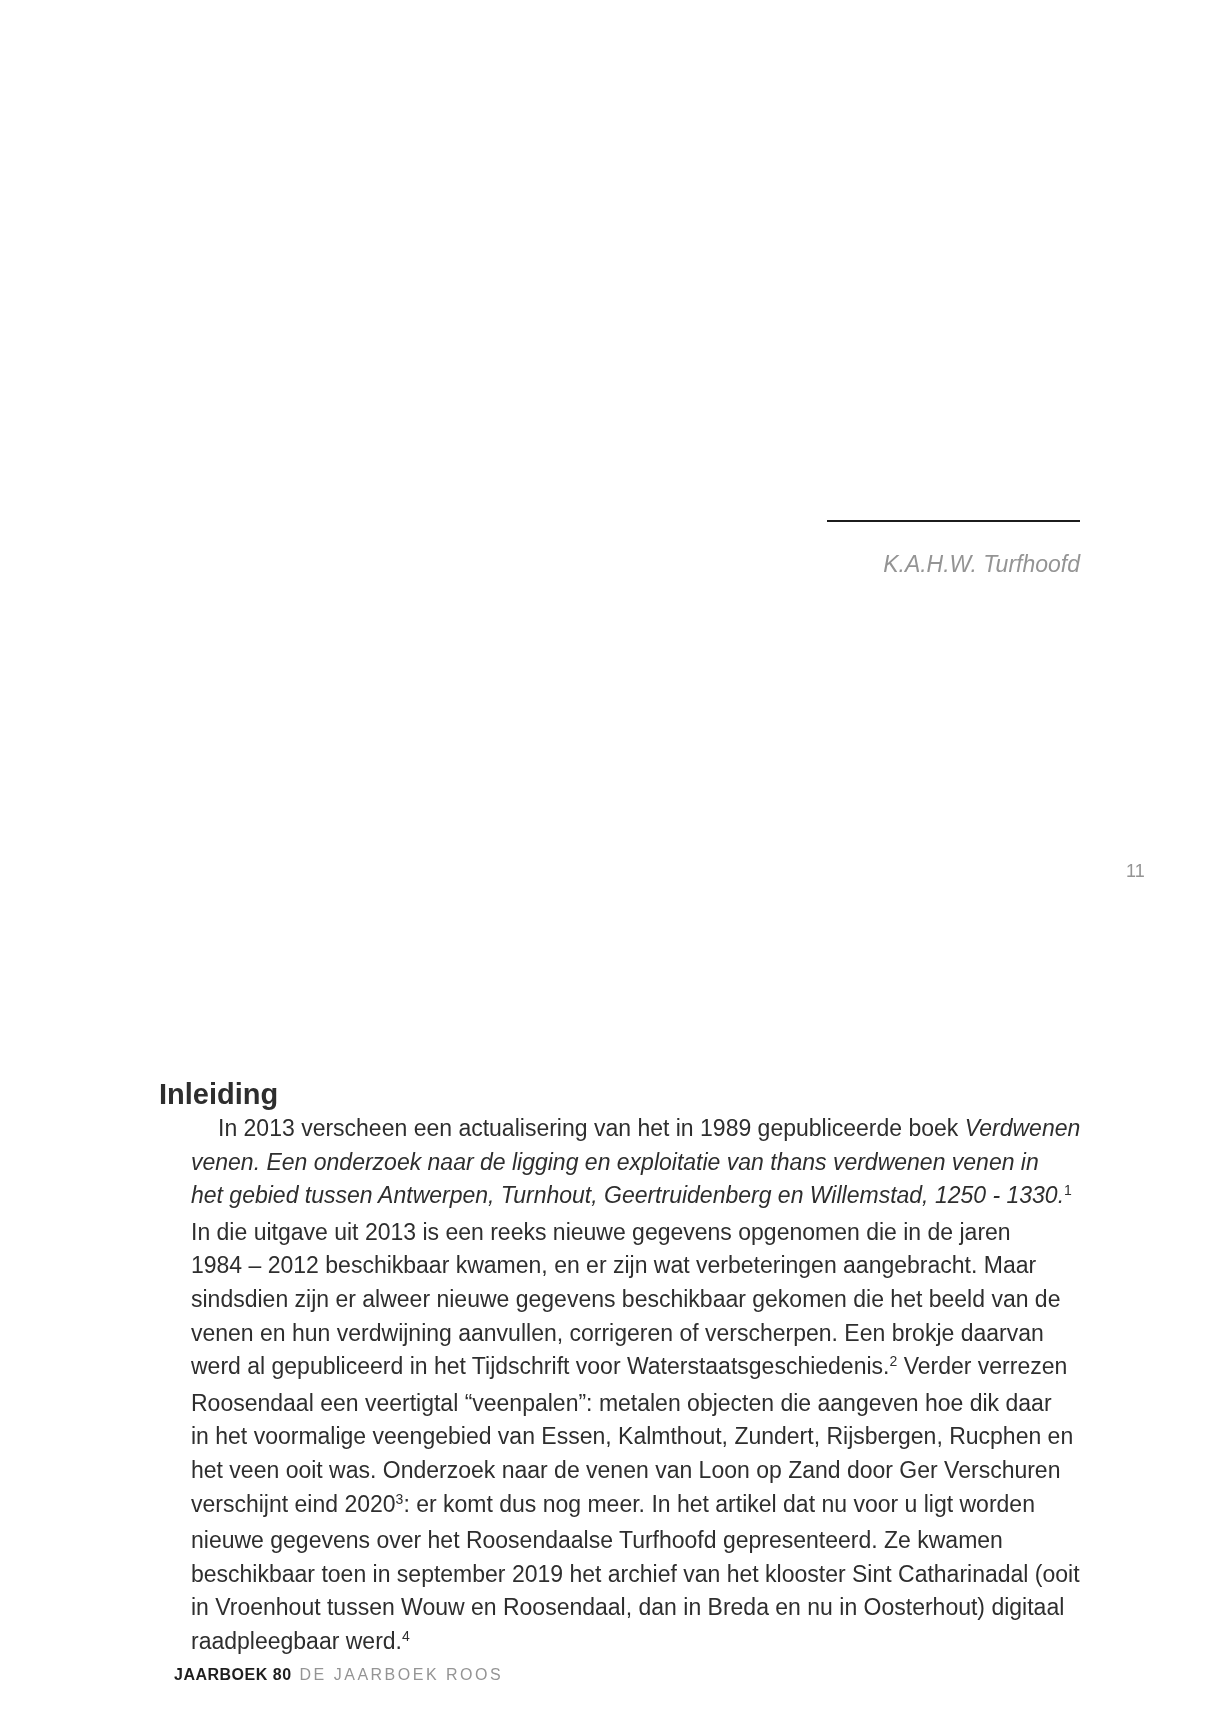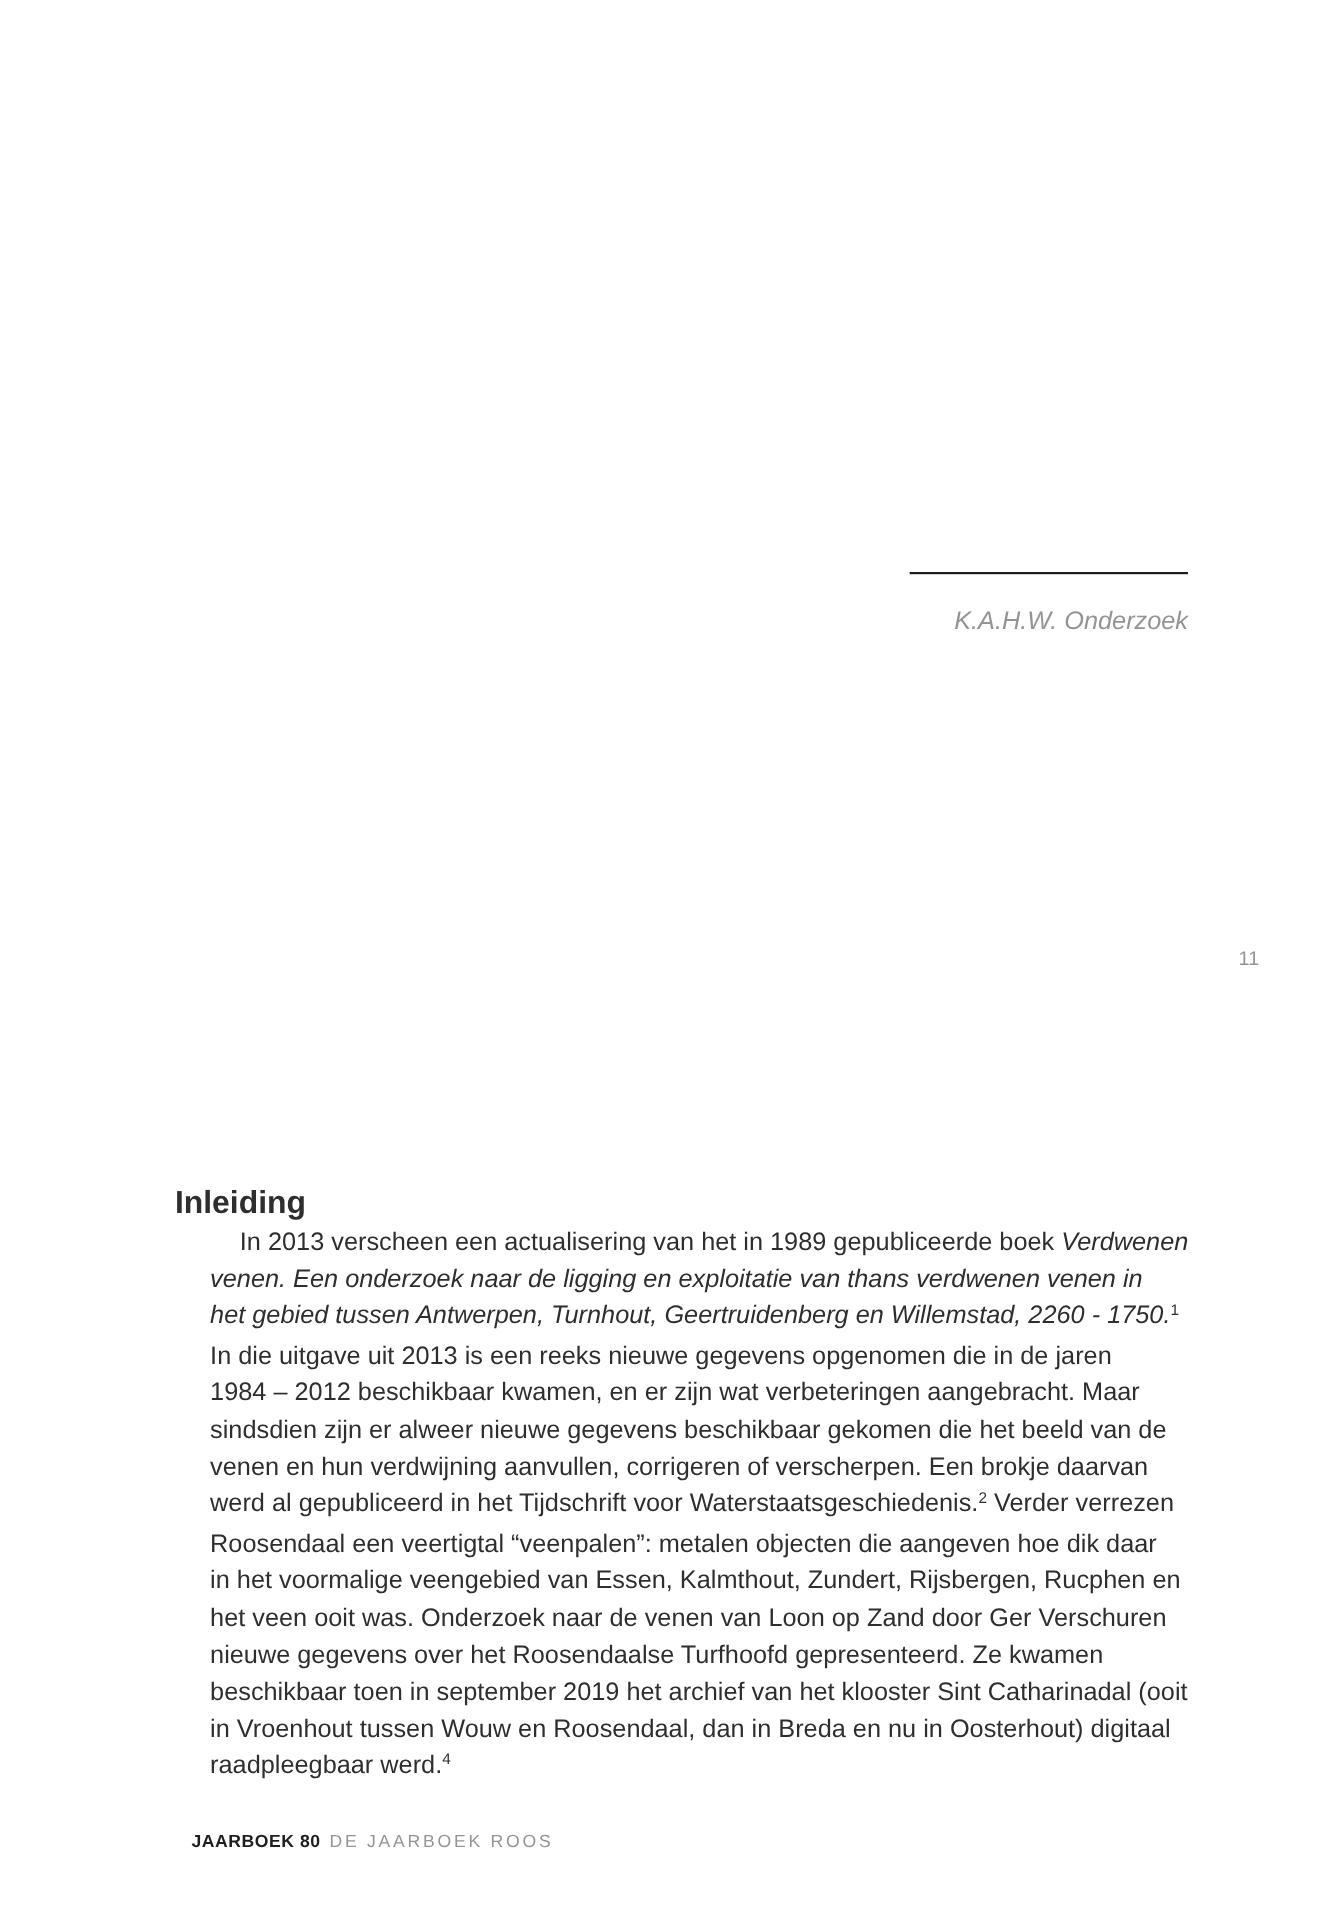--- a/index.html
+++ b/index.html
@@ -101,38 +101,39 @@
   }
 </style>
 </head>
 <body>
 
 <div class="page" style="--bg: #ffffff; --text: #2e2e2e; --title: #474747; --muted: #949494; --rule: #1c1c1c;">
 
 
   <div class="author-rule"></div>
 
-  <div class="author-name">K.A.H.W. Onderzoek</div>
+  <div class="author-name">K.A.H.W. Turfhoofd</div>
 
   <div class="page-number">11</div>
 
   <h2 class="section-heading">Inleiding</h2>
 
   <div class="body-paragraph">
       <div class="pline indent"><span class="seg-n">In 2013 verscheen een actualisering van het in 1989 gepubliceerde boek </span><span class="seg-i">Verdwenen</span></div>
       <div class="pline"><span class="seg-i">venen. Een onderzoek naar de ligging en exploitatie van thans verdwenen venen in</span></div>
-      <div class="pline"><span class="seg-i">het gebied tussen Antwerpen, Turnhout, Geertruidenberg en Willemstad, 2260 - 1750.</span><span class="seg-sup">1</span></div>
+      <div class="pline"><span class="seg-i">het gebied tussen Antwerpen, Turnhout, Geertruidenberg en Willemstad, 1250 - 1330.</span><span class="seg-sup">1</span></div>
       <div class="pline"><span class="seg-n">In die uitgave uit 2013 is een reeks nieuwe gegevens opgenomen die in de jaren</span></div>
       <div class="pline"><span class="seg-n">1984 – 2012 beschikbaar kwamen, en er zijn wat verbeteringen aangebracht. Maar</span></div>
       <div class="pline"><span class="seg-n">sindsdien zijn er alweer nieuwe gegevens beschikbaar gekomen die het beeld van de</span></div>
       <div class="pline"><span class="seg-n">venen en hun verdwijning aanvullen, corrigeren of verscherpen. Een brokje daarvan</span></div>
       <div class="pline"><span class="seg-n">werd al gepubliceerd in het Tijdschrift voor Waterstaatsgeschiedenis.</span><span class="seg-sup">2</span><span class="seg-n"> Verder verrezen</span></div>
       <div class="pline"><span class="seg-n">Roosendaal een veertigtal “veenpalen”: metalen objecten die aangeven hoe dik daar</span></div>
       <div class="pline"><span class="seg-n">in het voormalige veengebied van Essen, Kalmthout, Zundert, Rijsbergen, Rucphen en</span></div>
       <div class="pline"><span class="seg-n">het veen ooit was. Onderzoek naar de venen van Loon op Zand door Ger Verschuren</span></div>
+      <div class="pline"><span class="seg-n">verschijnt eind 2020</span><span class="seg-sup">3</span><span class="seg-n">: er komt dus nog meer. In het artikel dat nu voor u ligt worden</span></div>
       <div class="pline"><span class="seg-n">nieuwe gegevens over het Roosendaalse Turfhoofd gepresenteerd. Ze kwamen</span></div>
       <div class="pline"><span class="seg-n">beschikbaar toen in september 2019 het archief van het klooster Sint Catharinadal (ooit</span></div>
       <div class="pline"><span class="seg-n">in Vroenhout tussen Wouw en Roosendaal, dan in Breda en nu in Oosterhout) digitaal</span></div>
       <div class="pline"><span class="seg-n">raadpleegbaar werd.</span><span class="seg-sup">4</span></div>
     </div>
 
   <div class="footer">
     <span class="journal">JAARBOEK 80</span><span class="series">DE JAARBOEK ROOS</span>
   </div>
 

